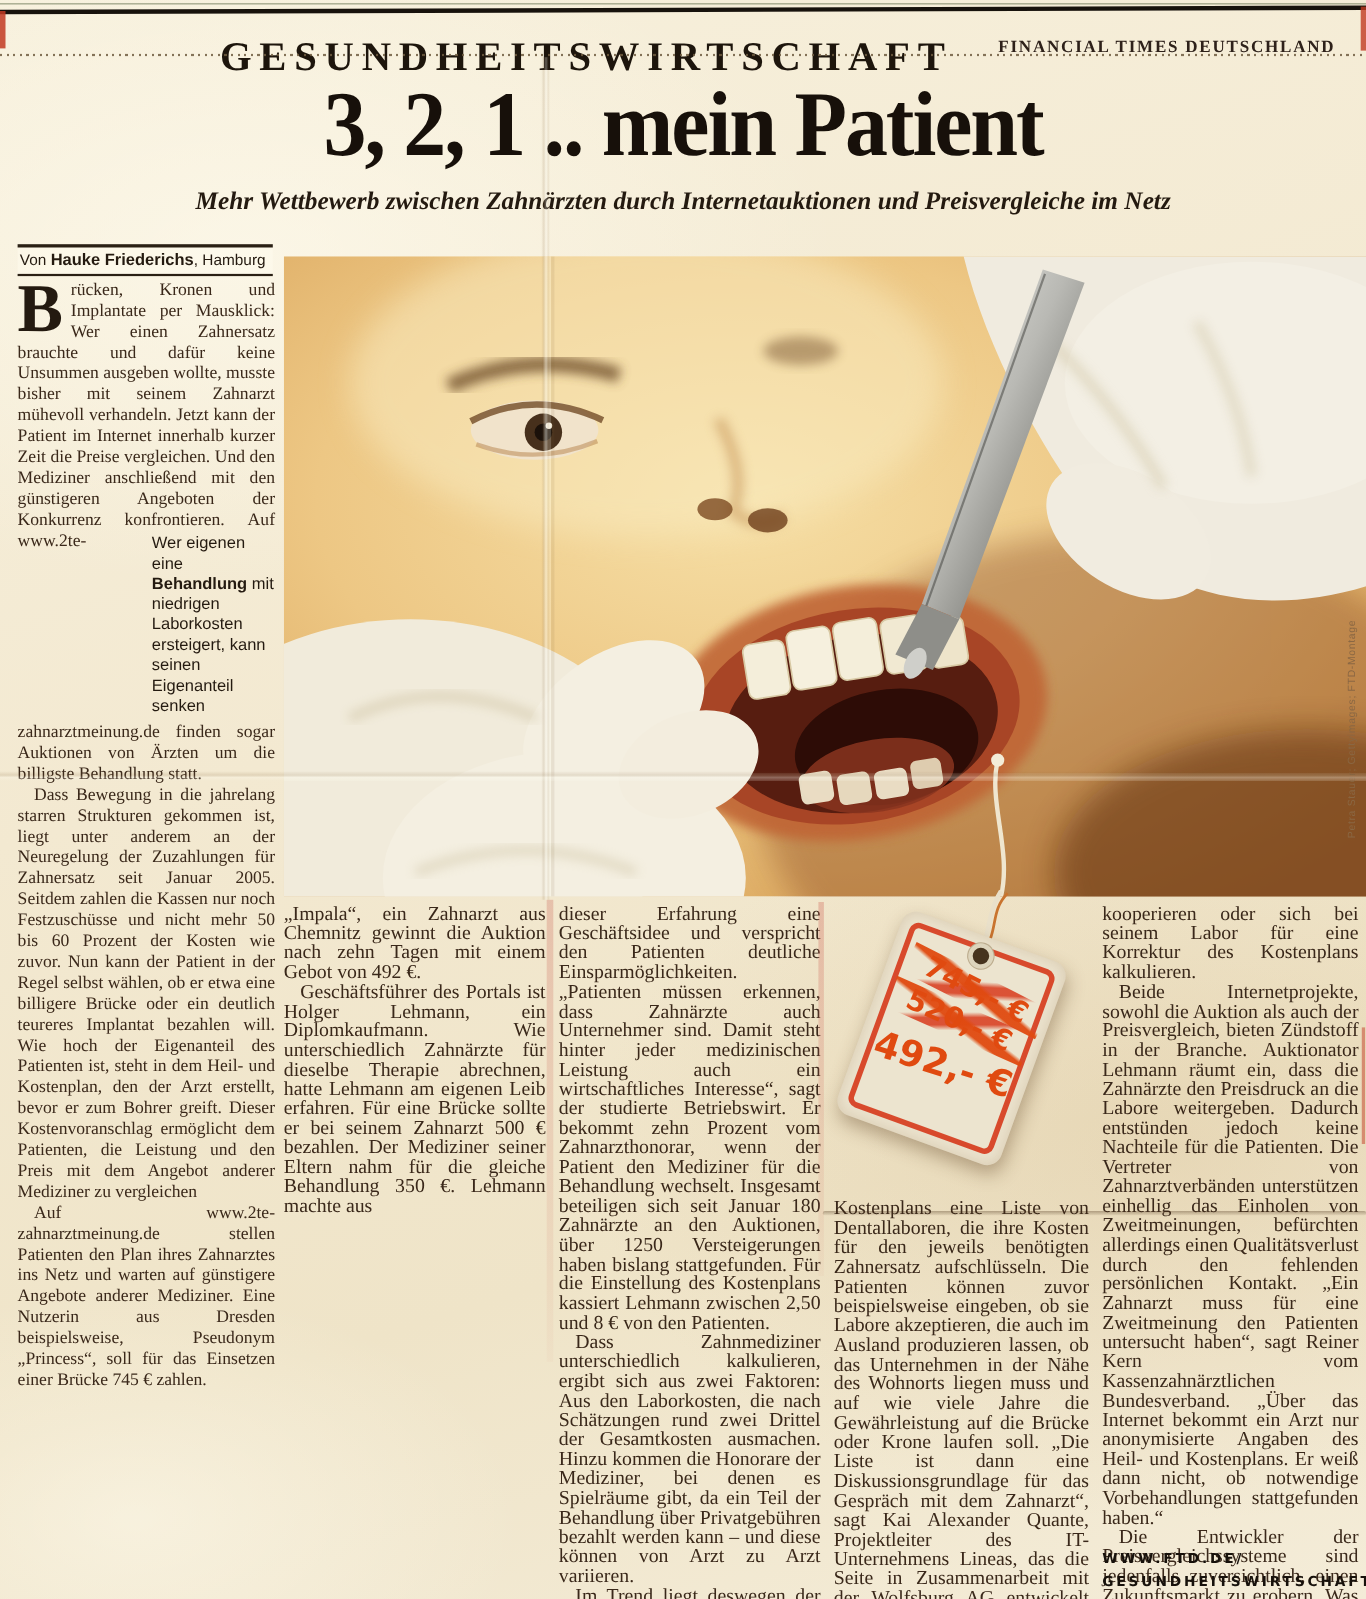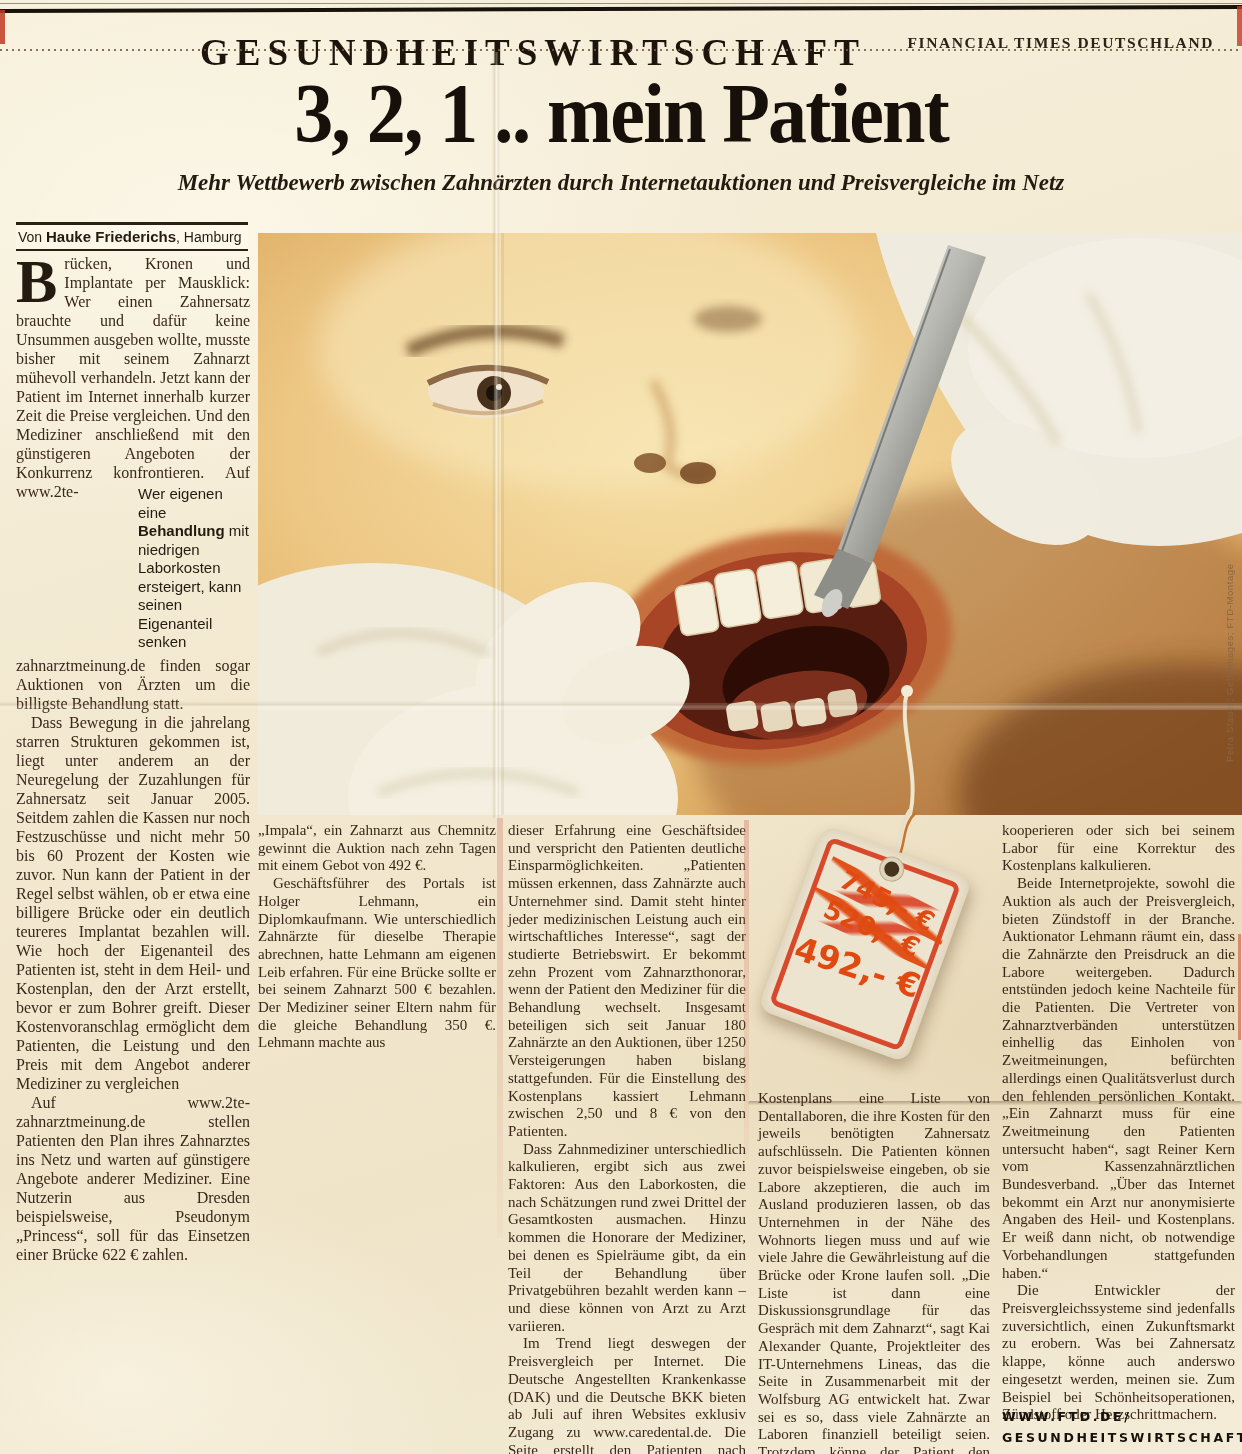--- a/index.html
+++ b/index.html
@@ -29,21 +29,21 @@
   
   .byline{position:absolute;left:16px;top:222px;width:230px;
     font-family:"Liberation Sans","DejaVu Sans",sans-serif;font-size:14px;color:#241a10;
     border-top:3px solid #2a2014;border-bottom:2px solid #2a2014;padding:3px 0 4px 2px;background:rgba(255,252,240,.45);}
   .byline .b{font-weight:700;font-size:15px;}
   
   .col{position:absolute;text-align:justify;}
   .col p{margin:0;}
   .col p.ind{text-indent:15px;}
   .col1{left:16px;top:254px;width:234px;font-size:16px;line-height:19px;color:#3a281a;}
-  .col2,.col3,.col4,.col5{font-size:15px;line-height:17.7px;color:#3a281a;}
+  .col2,.col3,.col4,.col5{font-size:18px;line-height:17.7px;color:#3a281a;}
   .col2{left:258px;top:822px;width:238px;}
   .col3{left:508px;top:822px;width:238px;}
   .col4{left:758px;top:1090px;width:232px;}
   .col5{left:1002px;top:822px;width:233px;}
   .dropcap{float:left;font-size:62px;line-height:48px;padding:3px 7px 0 0;font-weight:700;color:#241a10;}
   .pullquote{float:right;display:block;width:112px;margin:3px 0 4px 9px;
     font-family:"Liberation Sans","DejaVu Sans",sans-serif;font-size:15px;line-height:18.5px;
     text-align:left;color:#241a10;}
   .pullquote b{font-weight:700;}
   
@@ -188,21 +188,21 @@
     </svg>
   </div>
   <div class="credit">Petra Stauer; Gettyimages; FTD-Montage</div>
 
   <div class="col col1">
     <p><span class="dropcap">B</span><span>rücken, Kronen und Implantate per Mausklick: Wer einen Zahnersatz brauchte und dafür keine Unsummen ausgeben wollte, musste bisher mit seinem Zahnarzt mühevoll verhandeln. Jetzt kann der Patient im Internet innerhalb kurzer Zeit die Preise vergleichen. Und den Mediziner anschließend mit den günstigeren Angeboten der Konkurrenz konfrontieren.</span>
       <span class="pullquote"><span>Wer eigenen eine </span><b>Behandlung</b><span> mit niedrigen Laborkosten ersteigert, kann seinen Eigenanteil senken</span></span>
       <span>Auf www.2te-zahnarztmeinung.de finden sogar Auktionen von Ärzten um die billigste Behandlung statt.</span>
     </p>
     <p class="ind">Dass Bewegung in die jahrelang starren Strukturen gekommen ist, liegt unter anderem an der Neuregelung der Zuzahlungen für Zahnersatz seit Januar 2005. Seitdem zahlen die Kassen nur noch Festzuschüsse und nicht mehr 50 bis 60 Prozent der Kosten wie zuvor. Nun kann der Patient in der Regel selbst wählen, ob er etwa eine billigere Brücke oder ein deutlich teureres Implantat bezahlen will. Wie hoch der Eigenanteil des Patienten ist, steht in dem Heil- und Kostenplan, den der Arzt erstellt, bevor er zum Bohrer greift. Dieser Kostenvoranschlag ermöglicht dem Patienten, die Leistung und den Preis mit dem Angebot anderer Mediziner zu vergleichen</p>
-    <p class="ind">Auf www.2te-zahnarztmeinung.de stellen Patienten den Plan ihres Zahnarztes ins Netz und warten auf günstigere Angebote anderer Mediziner. Eine Nutzerin aus Dresden beispielsweise, Pseudonym „Princess“, soll für das Einsetzen einer Brücke 622 € zahlen.</p>
+    <p class="ind">Auf www.2te-zahnarztmeinung.de stellen Patienten den Plan ihres Zahnarztes ins Netz und warten auf günstigere Angebote anderer Mediziner. Eine Nutzerin aus Dresden beispielsweise, Pseudonym „Princess“, soll für das Einsetzen einer Brücke 745 € zahlen.</p>
   </div>
 
   <div class="col col2">
     <p>„Impala“, ein Zahnarzt aus Chemnitz gewinnt die Auktion nach zehn Tagen mit einem Gebot von 492 €.</p>
     <p class="ind">Geschäftsführer des Portals ist Holger Lehmann, ein Diplomkaufmann. Wie unterschiedlich Zahnärzte für dieselbe Therapie abrechnen, hatte Lehmann am eigenen Leib erfahren. Für eine Brücke sollte er bei seinem Zahnarzt 500 € bezahlen. Der Mediziner seiner Eltern nahm für die gleiche Behandlung 350 €. Lehmann machte aus</p>
   </div>
 
   <div class="col col3">
     <p>dieser Erfahrung eine Geschäftsidee und verspricht den Patienten deutliche Einsparmöglichkeiten. „Patienten müssen erkennen, dass Zahnärzte auch Unternehmer sind. Damit steht hinter jeder medizinischen Leistung auch ein wirtschaftliches Interesse“, sagt der studierte Betriebswirt. Er bekommt zehn Prozent vom Zahnarzthonorar, wenn der Patient den Mediziner für die Behandlung wechselt. Insgesamt beteiligen sich seit Januar 180 Zahnärzte an den Auktionen, über 1250 Versteigerungen haben bislang stattgefunden. Für die Einstellung des Kostenplans kassiert Lehmann zwischen 2,50 und 8 € von den Patienten.</p>
     <p class="ind">Dass Zahnmediziner unterschiedlich kalkulieren, ergibt sich aus zwei Faktoren: Aus den Laborkosten, die nach Schätzungen rund zwei Drittel der Gesamtkosten ausmachen. Hinzu kommen die Honorare der Mediziner, bei denen es Spielräume gibt, da ein Teil der Behandlung über Privatgebühren bezahlt werden kann – und diese können von Arzt zu Arzt variieren.</p>

